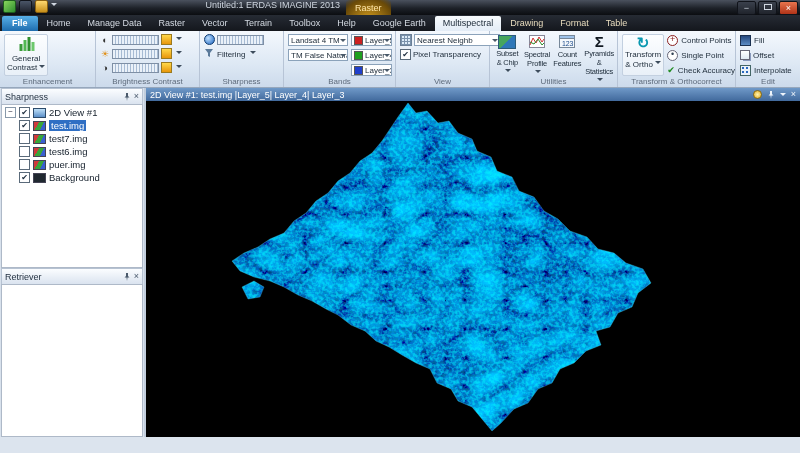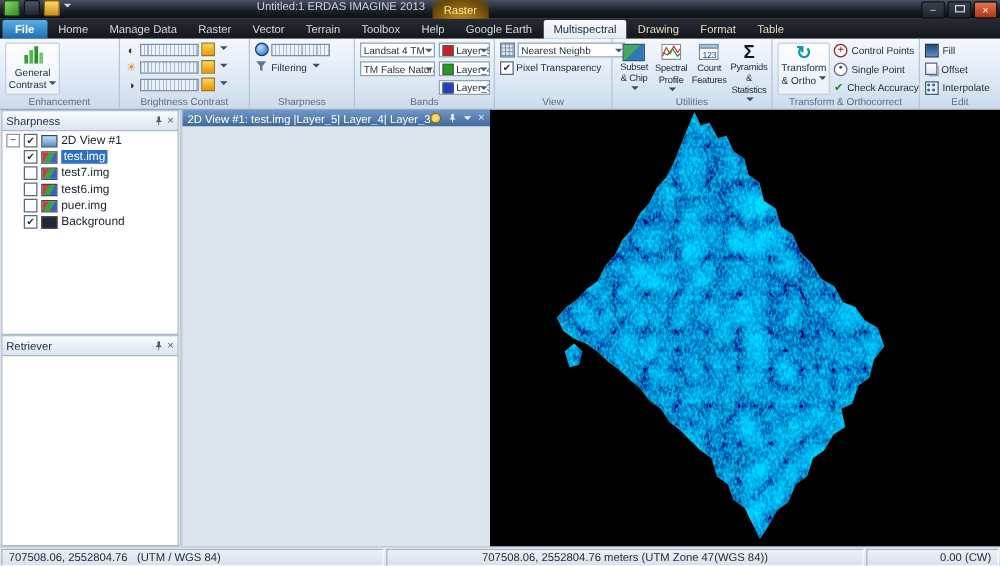--- a/index.html
+++ b/index.html
@@ -115,21 +115,21 @@
   .trow .tlabel{white-space:nowrap}
   .trow.sel .tlabel{background:#2f6fc4;color:#fff;padding:0 2px}
   .expander{width:9px;height:9px;border:1px solid #8899aa;background:#fff;font-size:8px;line-height:7px;
     text-align:center;color:#334;flex:none}
   .expander::before{content:"−"}
   .ticon{width:11px;height:8px;flex:none;border:1px solid #2c4a6a}
   .ticon.view{background:linear-gradient(#bfe0f8,#5b8fc8)}
   .ticon.img{border-color:#445;background:linear-gradient(120deg,#d03a3a 0 33%,#3aa53a 33% 66%,#3a5fd0 66%)}
   .ticon.bg{border-color:#445;background:#202830}
 
-  .viewer{flex:1;min-width:0;display:flex;flex-direction:row}
+  .viewer{flex:1;min-width:0;display:flex;flex-direction:column}
   .vhead{height:13px;flex:none;display:flex;align-items:center;justify-content:space-between;padding:0 4px;
     color:#fff;font-size:9px;background:linear-gradient(#6f99c8,#41699c)}
   .vtitle{white-space:nowrap;overflow:hidden}
   .vicons{display:flex;align-items:center;gap:5px}
   .vico{display:inline-flex;align-items:center;color:#eef4fb;font-size:9px;line-height:9px}
   .vico.bulb{width:7px;height:7px;border-radius:50%;background:radial-gradient(#fff4b0,#e0a81e);border:1px solid #8a6a10}
   .vico.chev{width:0;height:0;border:3px solid transparent;border-top-color:#eef4fb;margin-top:3px}
   .canvas{flex:1;background:#000;position:relative;overflow:hidden}
   .canvas svg{position:absolute;inset:0;width:100%;height:100%}
 
@@ -473,19 +473,14 @@
           <g clip-path="url(#region)">
             <rect width="654" height="336" filter="url(#terrA)"></rect>
             <rect width="654" height="336" filter="url(#terrB)" style="mix-blend-mode:screen" opacity="0.8"></rect>
           </g>
           <use href="#blob" fill="none" stroke="#49c8e8" stroke-opacity="0.35" stroke-width="1"></use>
         </svg>
       </div>
     </div>
   </div>
 
-  <div class="statusbar">
-    <div class="seg left">707508.06, 2552804.76   (UTM / WGS 84)</div>
-    <div class="seg center">707508.06, 2552804.76 meters (UTM Zone 47(WGS 84))</div>
-    <div class="seg right">0.00 (CW)</div>
-  </div>
 
 </div>
 
 </body></html>

